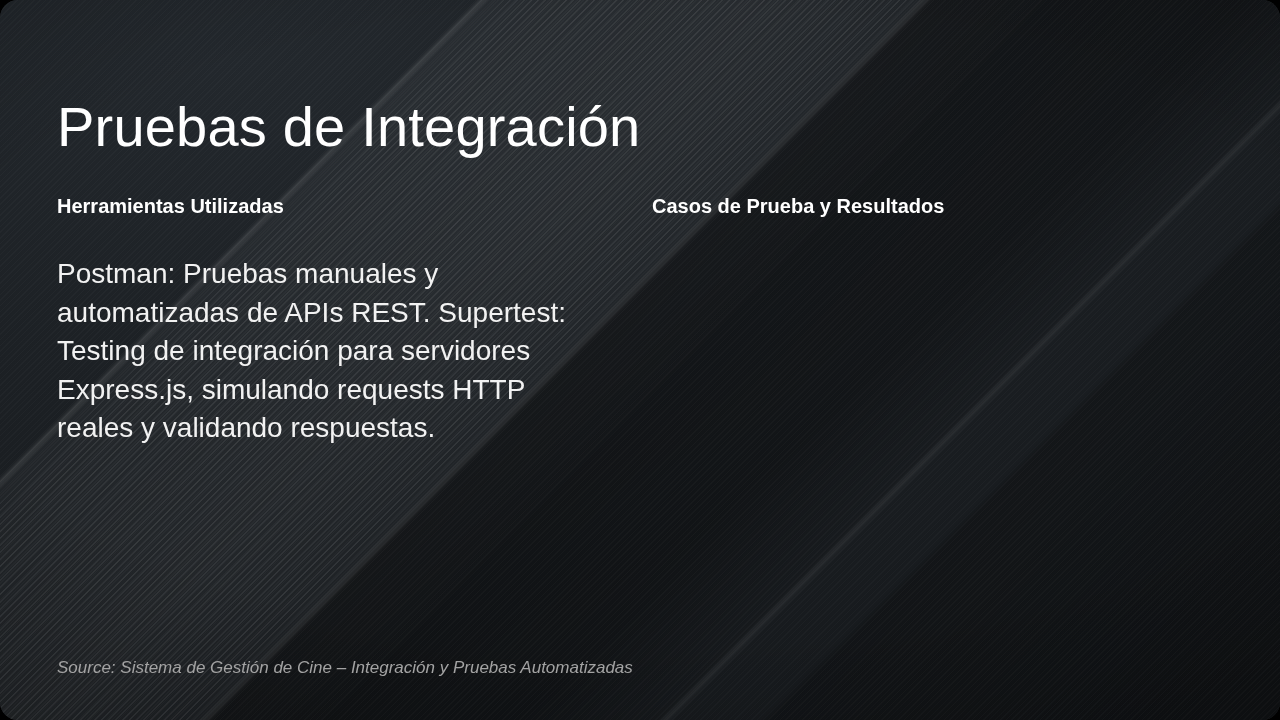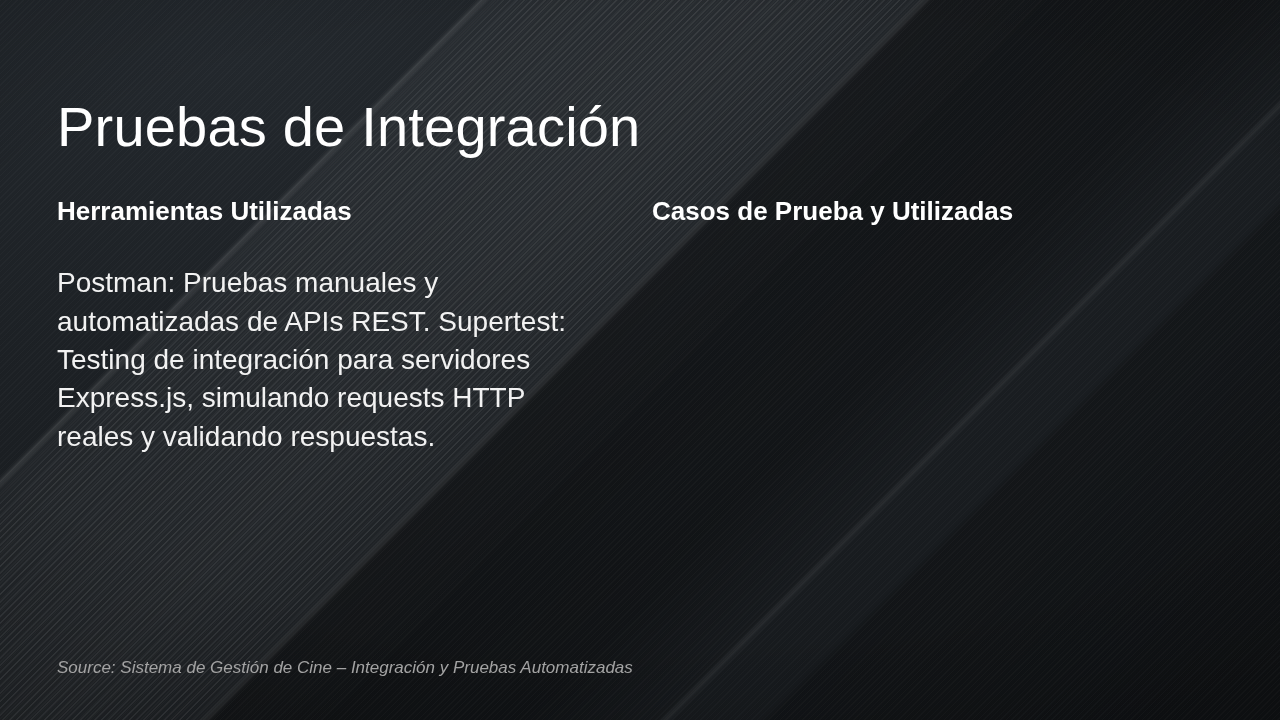--- a/index.html
+++ b/index.html
@@ -10,20 +10,21 @@
   }
 
   .slide {
     position: relative;
     width: 1280px;
     height: 720px;
     overflow: hidden;
     background: #1b1f23;
     font-family: "Liberation Sans", sans-serif;
     color: #ffffff;
+    border-radius: 18px;
     -webkit-font-smoothing: antialiased;
   }
 
   
   .bg-layer {
     position: absolute;
     inset: 0;
     pointer-events: none;
   }
 
@@ -123,21 +124,21 @@
   }
 
   .column {
     position: absolute;
     top: 192px;
   }
   .column-left  { left: 57px;  width: 530px; }
   .column-right { left: 652px; width: 530px; }
 
   .column-heading {
-    font-size: 26px;
+    font-size: 20px;
     font-weight: bold;
     line-height: 1.47;
     margin: 0;
     color: #ffffff;
   }
 
   .column-body {
     font-size: 28px;
     font-weight: 400;
     line-height: 38.4px;
@@ -176,19 +177,19 @@
   <div class="content">
 
     <h1 class="slide-title">Pruebas de Integración</h1>
 
     <div class="column column-left">
       <h2 class="column-heading">Herramientas Utilizadas</h2>
       <p class="column-body">Postman: Pruebas manuales y automatizadas de APIs REST. Supertest: Testing de integración para servidores Express.js, simulando requests HTTP reales y validando respuestas.</p>
     </div>
 
     <div class="column column-right">
-      <h2 class="column-heading">Casos de Prueba y Utilizadas</h2>
+      <h2 class="column-heading">Casos de Prueba y Resultados</h2>
     </div>
 
     <div class="source-note">Source: Sistema de Gestión de Cine – Integración y Pruebas Automatizadas</div>
 
   </div>
 </div>
 
 </body></html>

